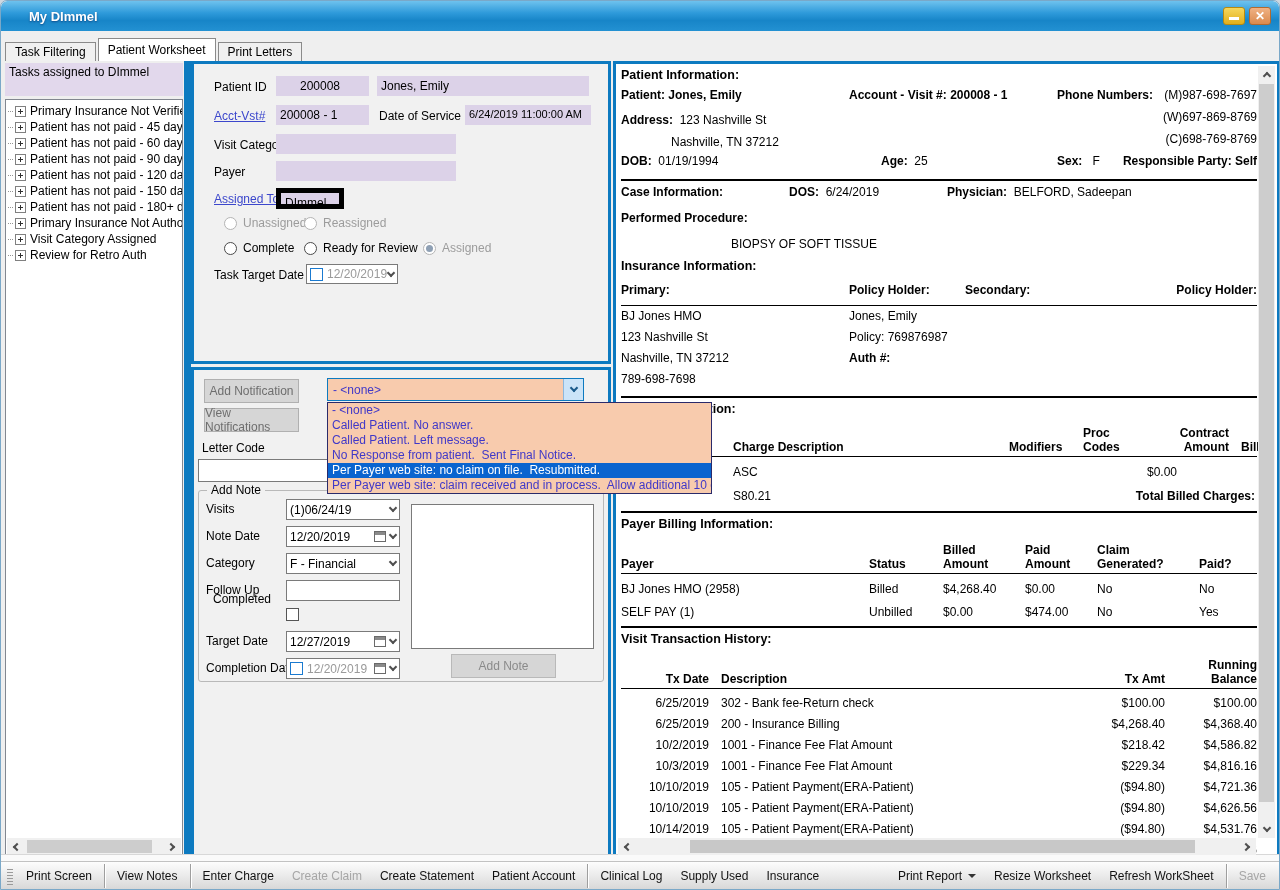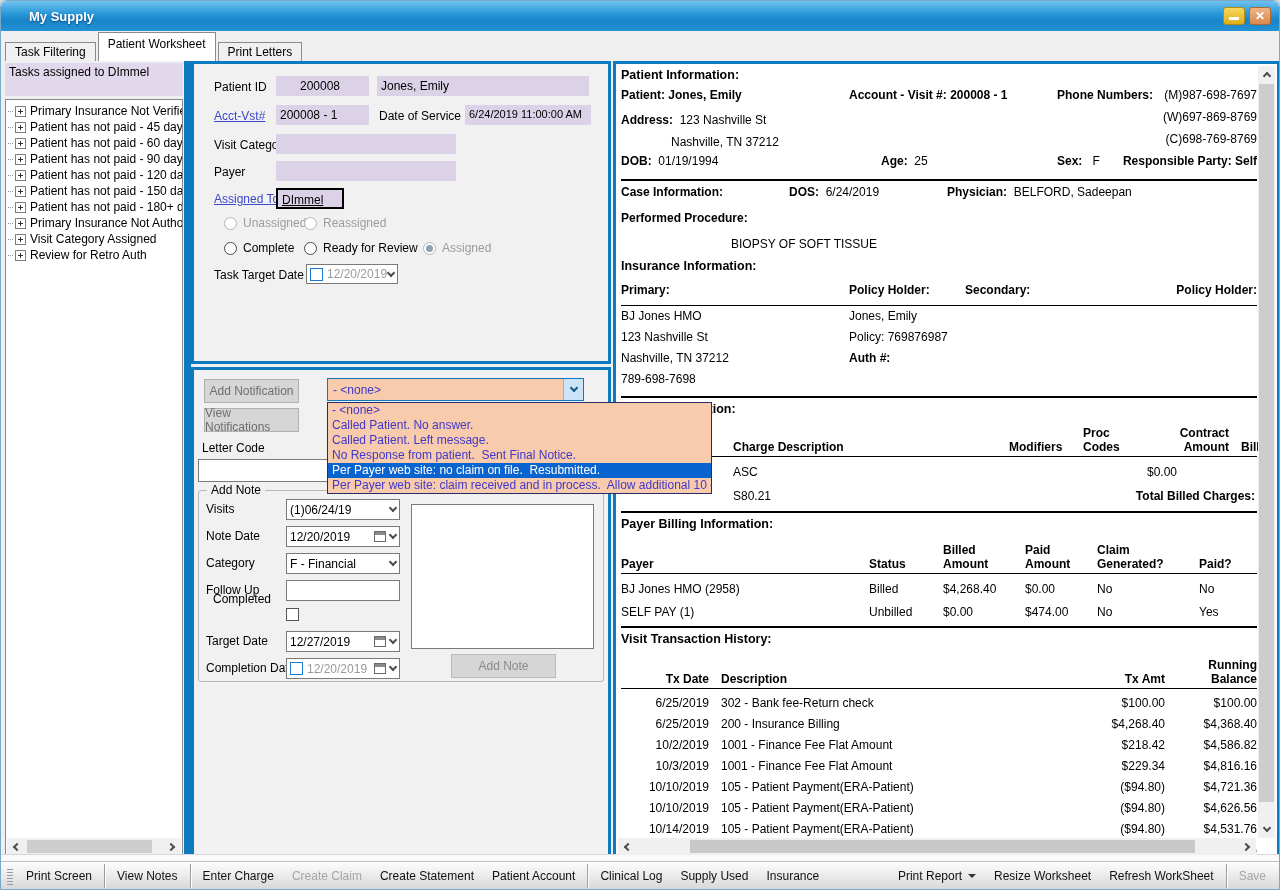--- a/index.html
+++ b/index.html
@@ -9,21 +9,21 @@
   .titlebar{position:absolute;left:0;top:0;width:100%;height:30px;background:linear-gradient(180deg,#6ec2ee 0%,#2e9ada 40%,#1785c8 65%,#2391d2 100%);border-radius:6px 6px 0 0;display:flex;align-items:center;}
   .title{margin-left:28px;color:#fff;font-weight:bold;font-size:13px;text-shadow:0 1px 2px rgba(0,0,60,.45);}
   .winbtns{position:absolute;right:8px;top:6px;display:flex;gap:4px;}
   .wbtn{width:22px;height:18px;border-radius:3px;display:flex;align-items:center;justify-content:center;cursor:pointer;}
   .wbtn.min{background:linear-gradient(#f6d75c,#e2af1b);border:1px solid #b88a10;}
   .wbtn.min .bar{width:10px;height:3px;background:#fff;margin-top:4px;}
   .wbtn.close{background:linear-gradient(#f0b284,#da8a4e);border:1px solid #b06a30;color:#fff;font-weight:bold;font-size:12px;line-height:1;}
   
   .tabstrip{position:absolute;left:4px;top:37px;height:23px;display:flex;align-items:flex-end;}
   .tab{background:#f0f0f0;border:1px solid #8a8a8a;border-bottom:none;padding:2px 9px 3px;margin-right:2px;font-size:12px;height:19px;cursor:pointer;}
-  .tab.active{background:#fff;height:29px;padding-top:4px;position:relative;z-index:2;}
+  .tab.active{background:#fff;height:23px;padding-top:4px;position:relative;z-index:2;}
   
   .sidebar{position:absolute;left:4px;top:62px;width:178px;height:794px;}
   .sb-head{height:33px;background:#e2d8ec;padding:2px 4px;font-size:12px;}
   .sb-tree{position:absolute;top:36px;left:0;right:0;bottom:0;background:#fff;border:1px solid #828790;overflow:hidden;}
   .tree{padding:3px 0 0 2px;}
   .titem-row{display:flex;align-items:center;height:16px;white-space:nowrap;overflow:hidden;cursor:pointer;}
   .titem-row::before{content:"";width:5px;border-top:1px dotted #949494;margin-right:2px;flex:none;}
   .exp{width:11px;height:11px;border:1px solid #808080;background:#fff;position:relative;flex:none;margin-right:4px;}
   .exp::before{content:"";position:absolute;left:2px;right:2px;top:4px;height:1px;background:#303030;}
   .exp::after{content:"";position:absolute;top:2px;bottom:2px;left:4px;width:1px;background:#303030;}
@@ -31,21 +31,21 @@
   .harrow{width:17px;height:17px;display:flex;align-items:center;justify-content:center;cursor:pointer;}
   .sb-thumb{position:absolute;left:20px;width:125px;top:2px;height:13px;background:#cdcdcd;cursor:pointer;}
   
   .split{position:absolute;left:183px;top:60px;width:7px;height:796px;background:#0d7ac0;cursor:col-resize;}
   .box1{position:absolute;left:190px;top:60px;width:420px;height:303px;border:3px solid #0d7ac0;background:#f1f1f1;}
   .box2{position:absolute;left:190px;top:366px;width:420px;height:490px;border:3px solid #0d7ac0;background:#f1f1f1;}
   
   .flabel{position:absolute;font-size:12px;white-space:nowrap;}
   .flink{position:absolute;font-size:12px;color:#3c47cc;text-decoration:underline;cursor:pointer;white-space:nowrap;}
   .ffield{position:absolute;height:20px;background:#dcd2e8;font-size:12px;padding:3px 4px;white-space:nowrap;overflow:hidden;}
-  .fboxed{border:2px solid #000000;height:21px;text-decoration:underline;}
+  .fboxed{border:5px solid #000000;height:21px;text-decoration:underline;}
   .radio-row{position:absolute;display:flex;padding-left:30px;width:100%;}
   .radio{display:flex;align-items:center;width:80px;cursor:pointer;}
   .radio.wide{width:119px;}
   .radio:last-child{width:auto;}
   .rb{width:13px;height:13px;border:1px solid #4a4a4a;border-radius:50%;background:#fff;flex:none;margin-right:6px;}
   .radio.disabled{color:#9c9c9c;}
   .radio.disabled .rb{border-color:#b4b4b4;}
   .radio.selected .rb{position:relative;}
   .radio.selected .rb::after{content:"";position:absolute;left:2px;top:2px;width:7px;height:7px;border-radius:50%;background:#8fa0b4;}
   .datectl{position:absolute;height:20px;background:#fff;border:1px solid #7a7a7a;display:flex;align-items:center;padding:0 3px;font-size:12px;cursor:pointer;}
@@ -121,21 +121,21 @@
   .ti.sep{border-left:1px solid #9e9e9e;box-shadow:inset 1px 0 0 #fff;margin-left:3px;padding-left:12px;align-items:center;}
   .ti.caret::after{content:"";border:4px solid transparent;border-top-color:#333;margin-left:6px;margin-top:4px;}
   .ti.push{margin-left:auto;}
 </style>
 </head>
 <body>
 
 <div class="win">
 
   <div class="titlebar">
-    <div class="title">My Supply</div>
+    <div class="title">My DImmel</div>
     <div class="winbtns">
       <div class="wbtn min">
           <span class="bar"></span>
         </div>
       <div class="wbtn close">
           <span>✕</span>
         </div>
     </div>
   </div>
 

